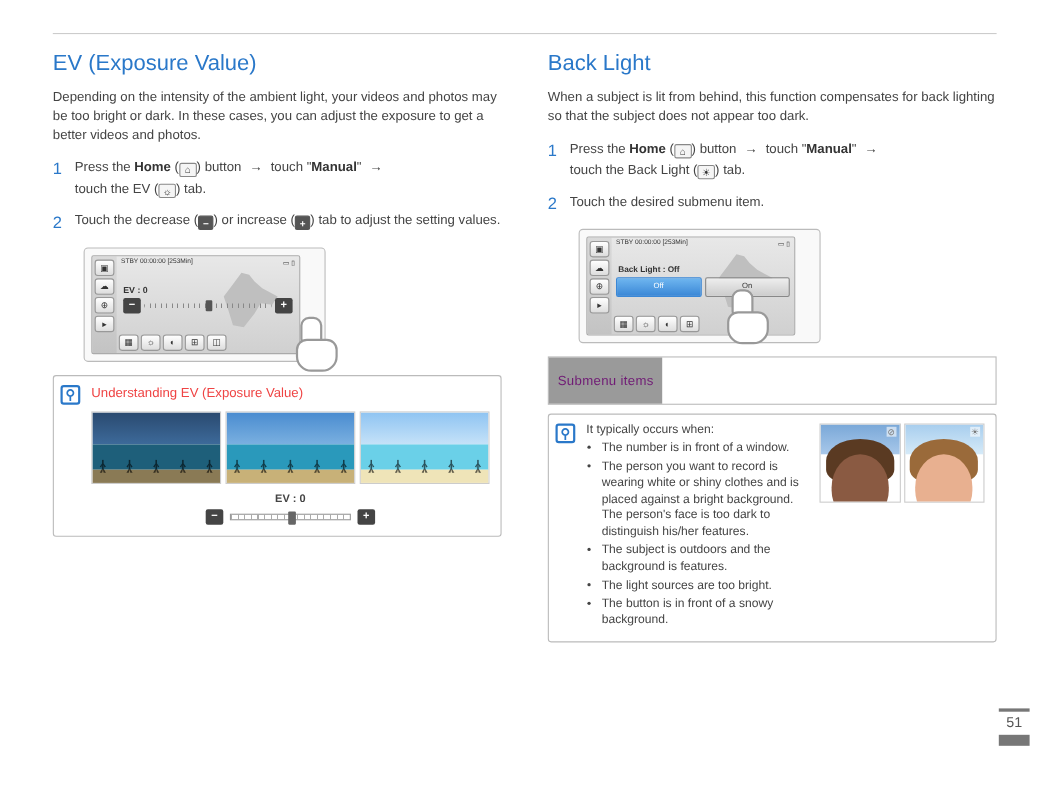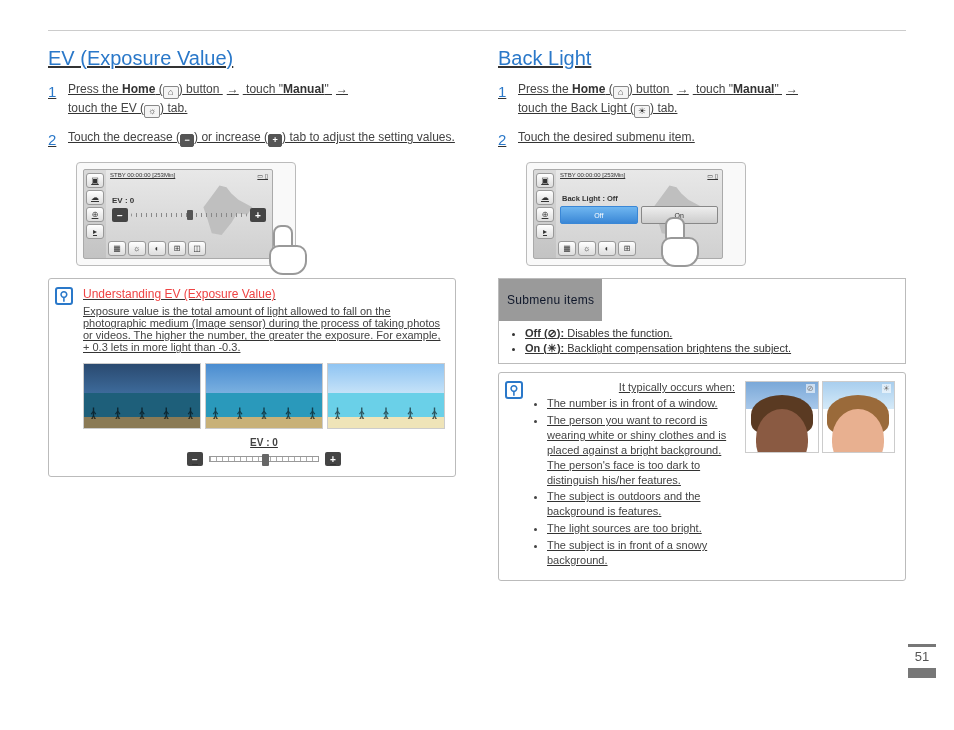--- a/index.html
+++ b/index.html
@@ -17,21 +17,21 @@
     flex-direction: column;
   }
   .chapter-title {
     text-align: right;
     font-size: 20px;
     color: #999;
     font-weight: 400;
     margin-bottom: 6px;
   }
   .hr { border-top: 1px solid #ccc; margin-bottom: 16px; }
-  .columns { display: flex; gap: 42px; text-decoration: underline; }
+  .columns { display: flex; gap: 42px; }
   .col { flex: 1; }
   .section-title {
     color: #2a78c9;
     font-size: 20px;
     font-weight: 400;
     margin-bottom: 10px;
   }
   .intro { font-size: 12px; color: #444; line-height: 1.4; margin-bottom: 12px; }
   .step { display: flex; margin-bottom: 10px; font-size: 12px; line-height: 1.6; }
   .step-num { color: #2a78c9; font-size: 15px; width: 20px; flex-shrink: 0; }
@@ -106,21 +106,21 @@
     clip-path: polygon(40% 0,60% 0,60% 30%,90% 55%,70% 60%,60% 40%,60% 70%,90% 100%,60% 100%,50% 75%,40% 100%,10% 100%,40% 70%,40% 40%,30% 60%,10% 55%,40% 30%);
   }
   .ev-slider-standalone {
     display:flex; flex-direction:column; align-items:center; gap:4px; margin-top:4px;
   }
   .ev-slider-standalone .lbl{font-size:10px; font-weight:bold;}
   .ev-slider-standalone .row{display:flex; align-items:center; gap:6px;}
   .ev-slider-standalone .track{width:110px; height:6px; border:1px solid #999; background:repeating-linear-gradient(90deg,#aaa 0 1px,transparent 1px 6px); position:relative;}
   .ev-slider-standalone .thumb{position:absolute; left:48%; top:-3px; width:7px; height:12px; background:#666; border-radius:1px;}
   .submenu-bar {
-    background:#9a9a9a; color:#0f172a; font-size:12px; padding:14px 8px; display:inline-block;
+    background:#9a9a9a; color:#701a75; font-size:12px; padding:14px 8px; display:inline-block;
     letter-spacing:0.3px;
   }
   .submenu-box { border:1px solid #bbb; padding:0; margin-top:6px;}
   .submenu-list { padding:6px 12px; font-size:11px; color:#333;}
   .submenu-list li{ list-style:disc; margin-left:14px; margin-bottom:2px;}
   .bl-label { position:absolute; left:6px; top:24px; font-size:7.5px; font-weight:bold; color:#333;}
   .bl-options { position:absolute; left:4px; top:36px; right:4px; display:flex; gap:3px;}
   .bl-opt { flex:1; height:18px; border:1px solid #888; border-radius:2px; font-size:7px; display:flex; align-items:center; justify-content:center; gap:2px;}
   .bl-opt.sel { background:linear-gradient(#6fb6f0,#3a87d6); color:#fff; border-color:#3a87d6;}
   .bl-opt.off { background:linear-gradient(#eee,#ccc);}
@@ -150,20 +150,21 @@
 </head>
 <body>
 
 <div class="page">
   <div class="hr"></div>
 
   <div class="columns">
 
     <div class="col">
       <div class="section-title">EV (Exposure Value)</div>
+      <p class="intro">Depending on the intensity of the ambient light, your videos and photos may be too bright or dark. In these cases, you can adjust the exposure to get a better videos and photos.</p>
 
       <div class="step">
         <div class="step-num">1</div>
         <div class="step-body">
           <span>Press the </span><b>Home</b> (<span class="inline-icon">⌂</span>)<span> button </span><span class="arrow">→</span>
           <span>touch "</span><b>Manual</b><span>" </span><span class="arrow">→</span><br>
           <span>touch the EV (</span><span class="inline-icon">☼</span><span>) tab.</span>
         </div>
       </div>
 
@@ -204,21 +205,20 @@
               <div class="lcd-btn">◫</div>
             </div>
           </div>
         </div>
         <div class="hand"></div>
       </div>
 
       <div class="info-box">
         <div class="info-icon">⚲</div>
         <div class="info-title">Understanding EV (Exposure Value)</div>
-        <div>Exposure value is the total amount of light allowed to fall on the photographic medium (Image sensor) during the process of taking photos or videos. The higher the number, the greater the exposure. For example, + 0.3 lets in more light than -0.3.</div>
         <div class="beach-row">
           <div class="beach dim">
             <div class="sky"></div>
               <div class="sea"></div>
               <div class="sand"></div>
             <div class="runners">
                 <div class="runner"></div>
                 <div class="runner"></div>
                 <div class="runner"></div>
                 <div class="runner"></div>
@@ -258,20 +258,21 @@
                 <div class="thumb"></div>
               </div>
             <div class="small-btn">+</div>
           </div>
         </div>
       </div>
     </div>
 
     <div class="col">
       <div class="section-title">Back Light</div>
+      <p class="intro">When a subject is lit from behind, this function compensates for back lighting so that the subject does not appear too dark.</p>
 
       <div class="step">
         <div class="step-num">1</div>
         <div class="step-body">
           <span>Press the </span><b>Home</b> (<span class="inline-icon">⌂</span>)<span> button </span><span class="arrow">→</span>
           <span>touch "</span><b>Manual</b><span>" </span><span class="arrow">→</span><br>
           <span>touch the Back Light (</span><span class="inline-icon">☀</span><span>) tab.</span>
         </div>
       </div>
 
@@ -309,41 +310,33 @@
               <div class="lcd-btn">◐</div>
               <div class="lcd-btn">⊞</div>
             </div>
           </div>
         </div>
         <div class="hand" style="right:38px; bottom:-4px;"></div>
       </div>
 
       <div class="submenu-box">
         <span class="submenu-bar">Submenu items</span>
-        <ul class="submenu-list">
-          <li>
-            <b><span>Off (</span><span>⊘</span><span>): </span></b><span>Disables the function.</span>
-          </li>
-          <li>
-            <b><span>On (</span><span>☀</span><span>): </span></b><span>Backlight compensation brightens the subject.</span>
-          </li>
-        </ul>
       </div>
 
       <div class="info-box">
         <div class="info-icon">⚲</div>
         <div class="info-right">
           <div style="flex:1">
-            <div style="font-size:11px; margin-bottom:3px;text-align:right;">It typically occurs when:</div>
+            <div style="font-size:11px; margin-bottom:3px;">It typically occurs when:</div>
             <ul>
               <li>The number is in front of a window.</li>
               <li>The person you want to record is wearing white or shiny clothes and is placed against a bright background. The person's face is too dark to distinguish his/her features.</li>
               <li>The subject is outdoors and the background is features.</li>
               <li>The light sources are too bright.</li>
-              <li>The subject is in front of a snowy background.</li>
+              <li>The button is in front of a snowy background.</li>
             </ul>
           </div>
           <div class="portraits">
             <div class="portrait dark">
               <div class="p-sky"></div>
                 <div class="p-hair"></div>
                 <div class="p-face"></div>
               <div class="p-tag">⊘</div>
             </div>
             <div class="portrait light">

